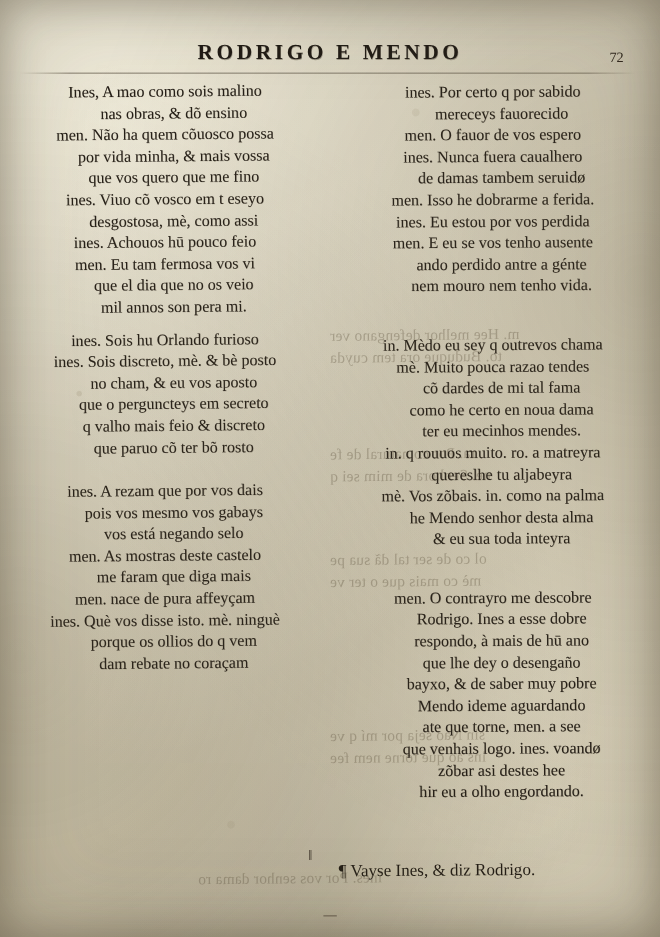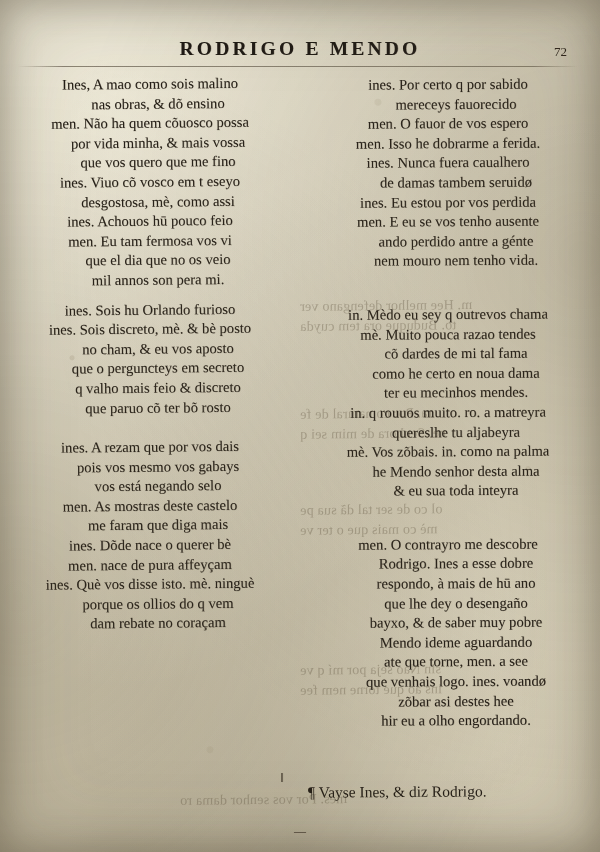--- a/index.html
+++ b/index.html
@@ -212,45 +212,42 @@
         <div class="blk">
           <div class="ln">ines. A rezam que por vos dais</div>
           <div class="ln ind1">pois vos mesmo vos gabays</div>
           <div class="ln ind1">vos está negando selo</div>
         </div>
         <div class="blk">
           <div class="ln">men. As mostras deste castelo</div>
           <div class="ln ind1">me faram que diga mais</div>
         </div>
         <div class="blk">
-          <div class="ln">ines. Dõde nace o querer bè</div>
-        </div>
-        <div class="blk">
           <div class="ln">men. nace de pura affeyçam</div>
         </div>
         <div class="blk">
           <div class="ln">ines. Què vos disse isto. mè. ninguè</div>
           <div class="ln ind1">porque os ollios do q vem</div>
           <div class="ln ind1">dam rebate no coraçam</div>
         </div>
       </div>
     <div class="col col-right" id="col-right">
         <div class="blk">
           <div class="ln">ines. Por certo q por sabido</div>
           <div class="ln ind1">mereceys fauorecido</div>
         </div>
         <div class="blk">
           <div class="ln">men. O fauor de vos espero</div>
         </div>
         <div class="blk">
-          <div class="ln">men. Isso he dobrarme a ferida.</div>
-        </div>
-        <div class="blk">
           <div class="ln">ines. Nunca fuera caualhero</div>
           <div class="ln ind1">de damas tambem seruidø</div>
+        </div>
+        <div class="blk">
+          <div class="ln">men. Isso he dobrarme a ferida.</div>
         </div>
         <div class="blk">
           <div class="ln">ines. Eu estou por vos perdida</div>
         </div>
         <div class="blk">
           <div class="ln">men. E eu se vos tenho ausente</div>
           <div class="ln ind1">ando perdido antre a génte</div>
           <div class="ln ind1">nem mouro nem tenho vida.</div>
         </div>
         <div class="gap-lg"></div>

